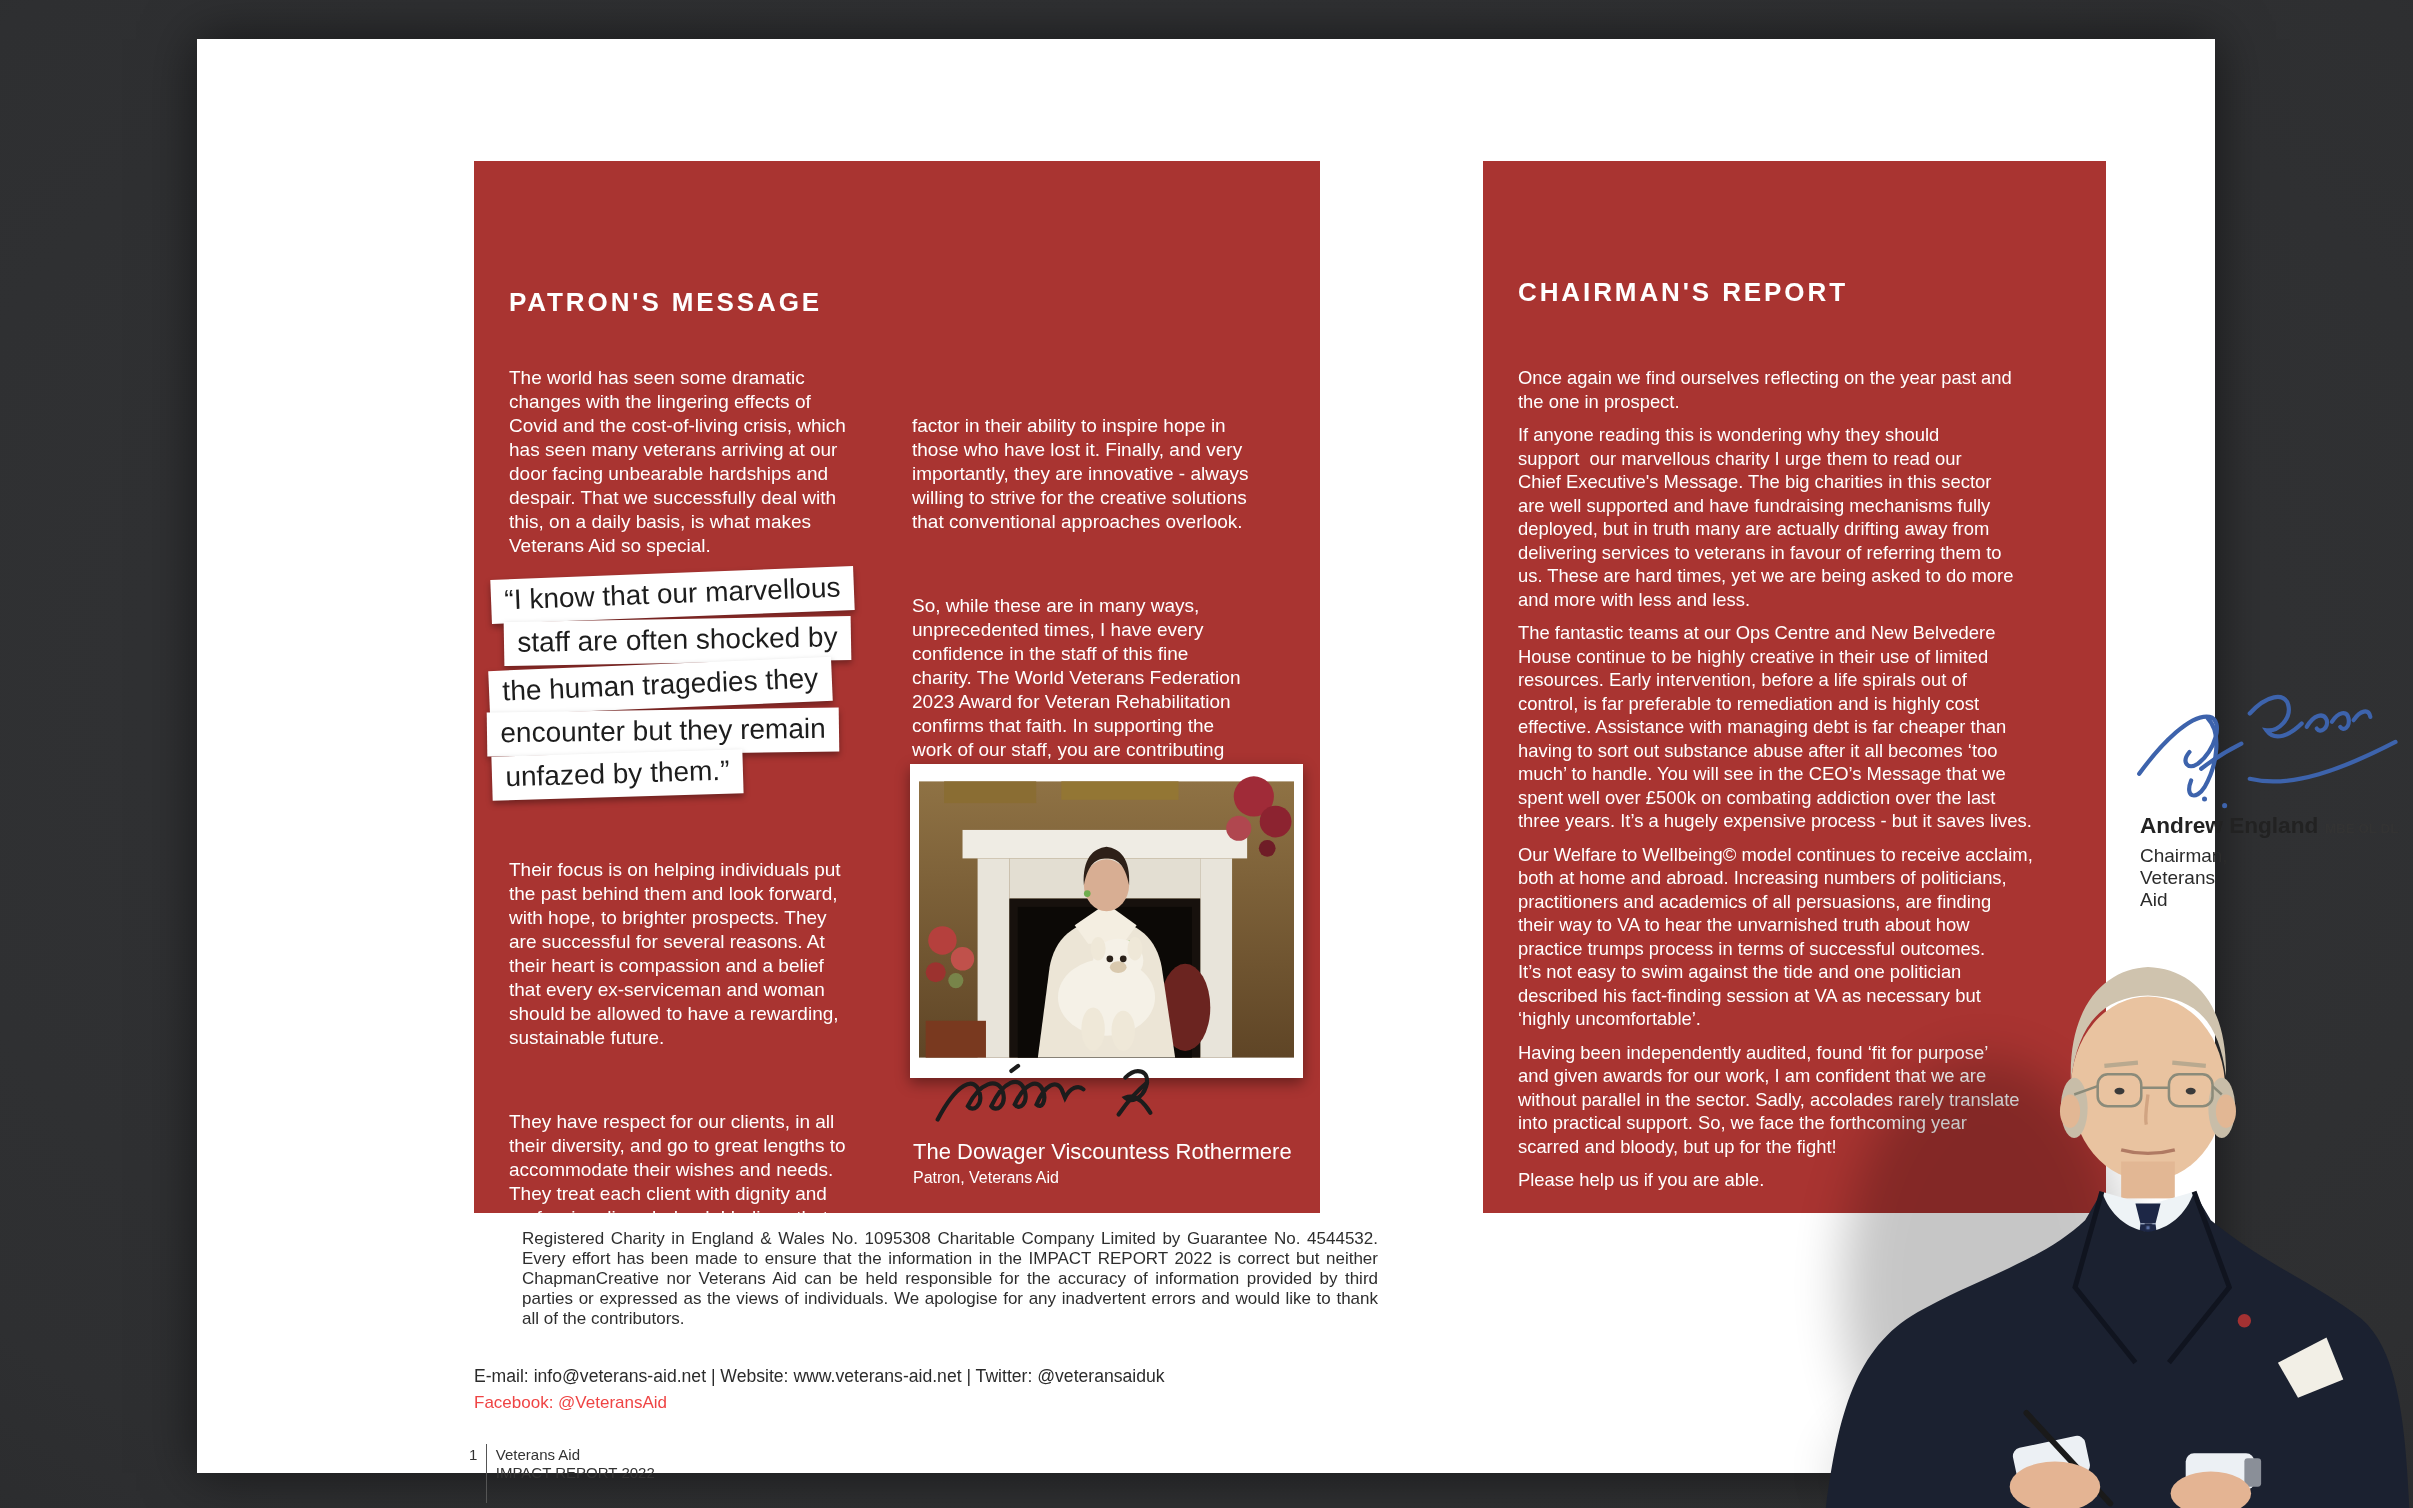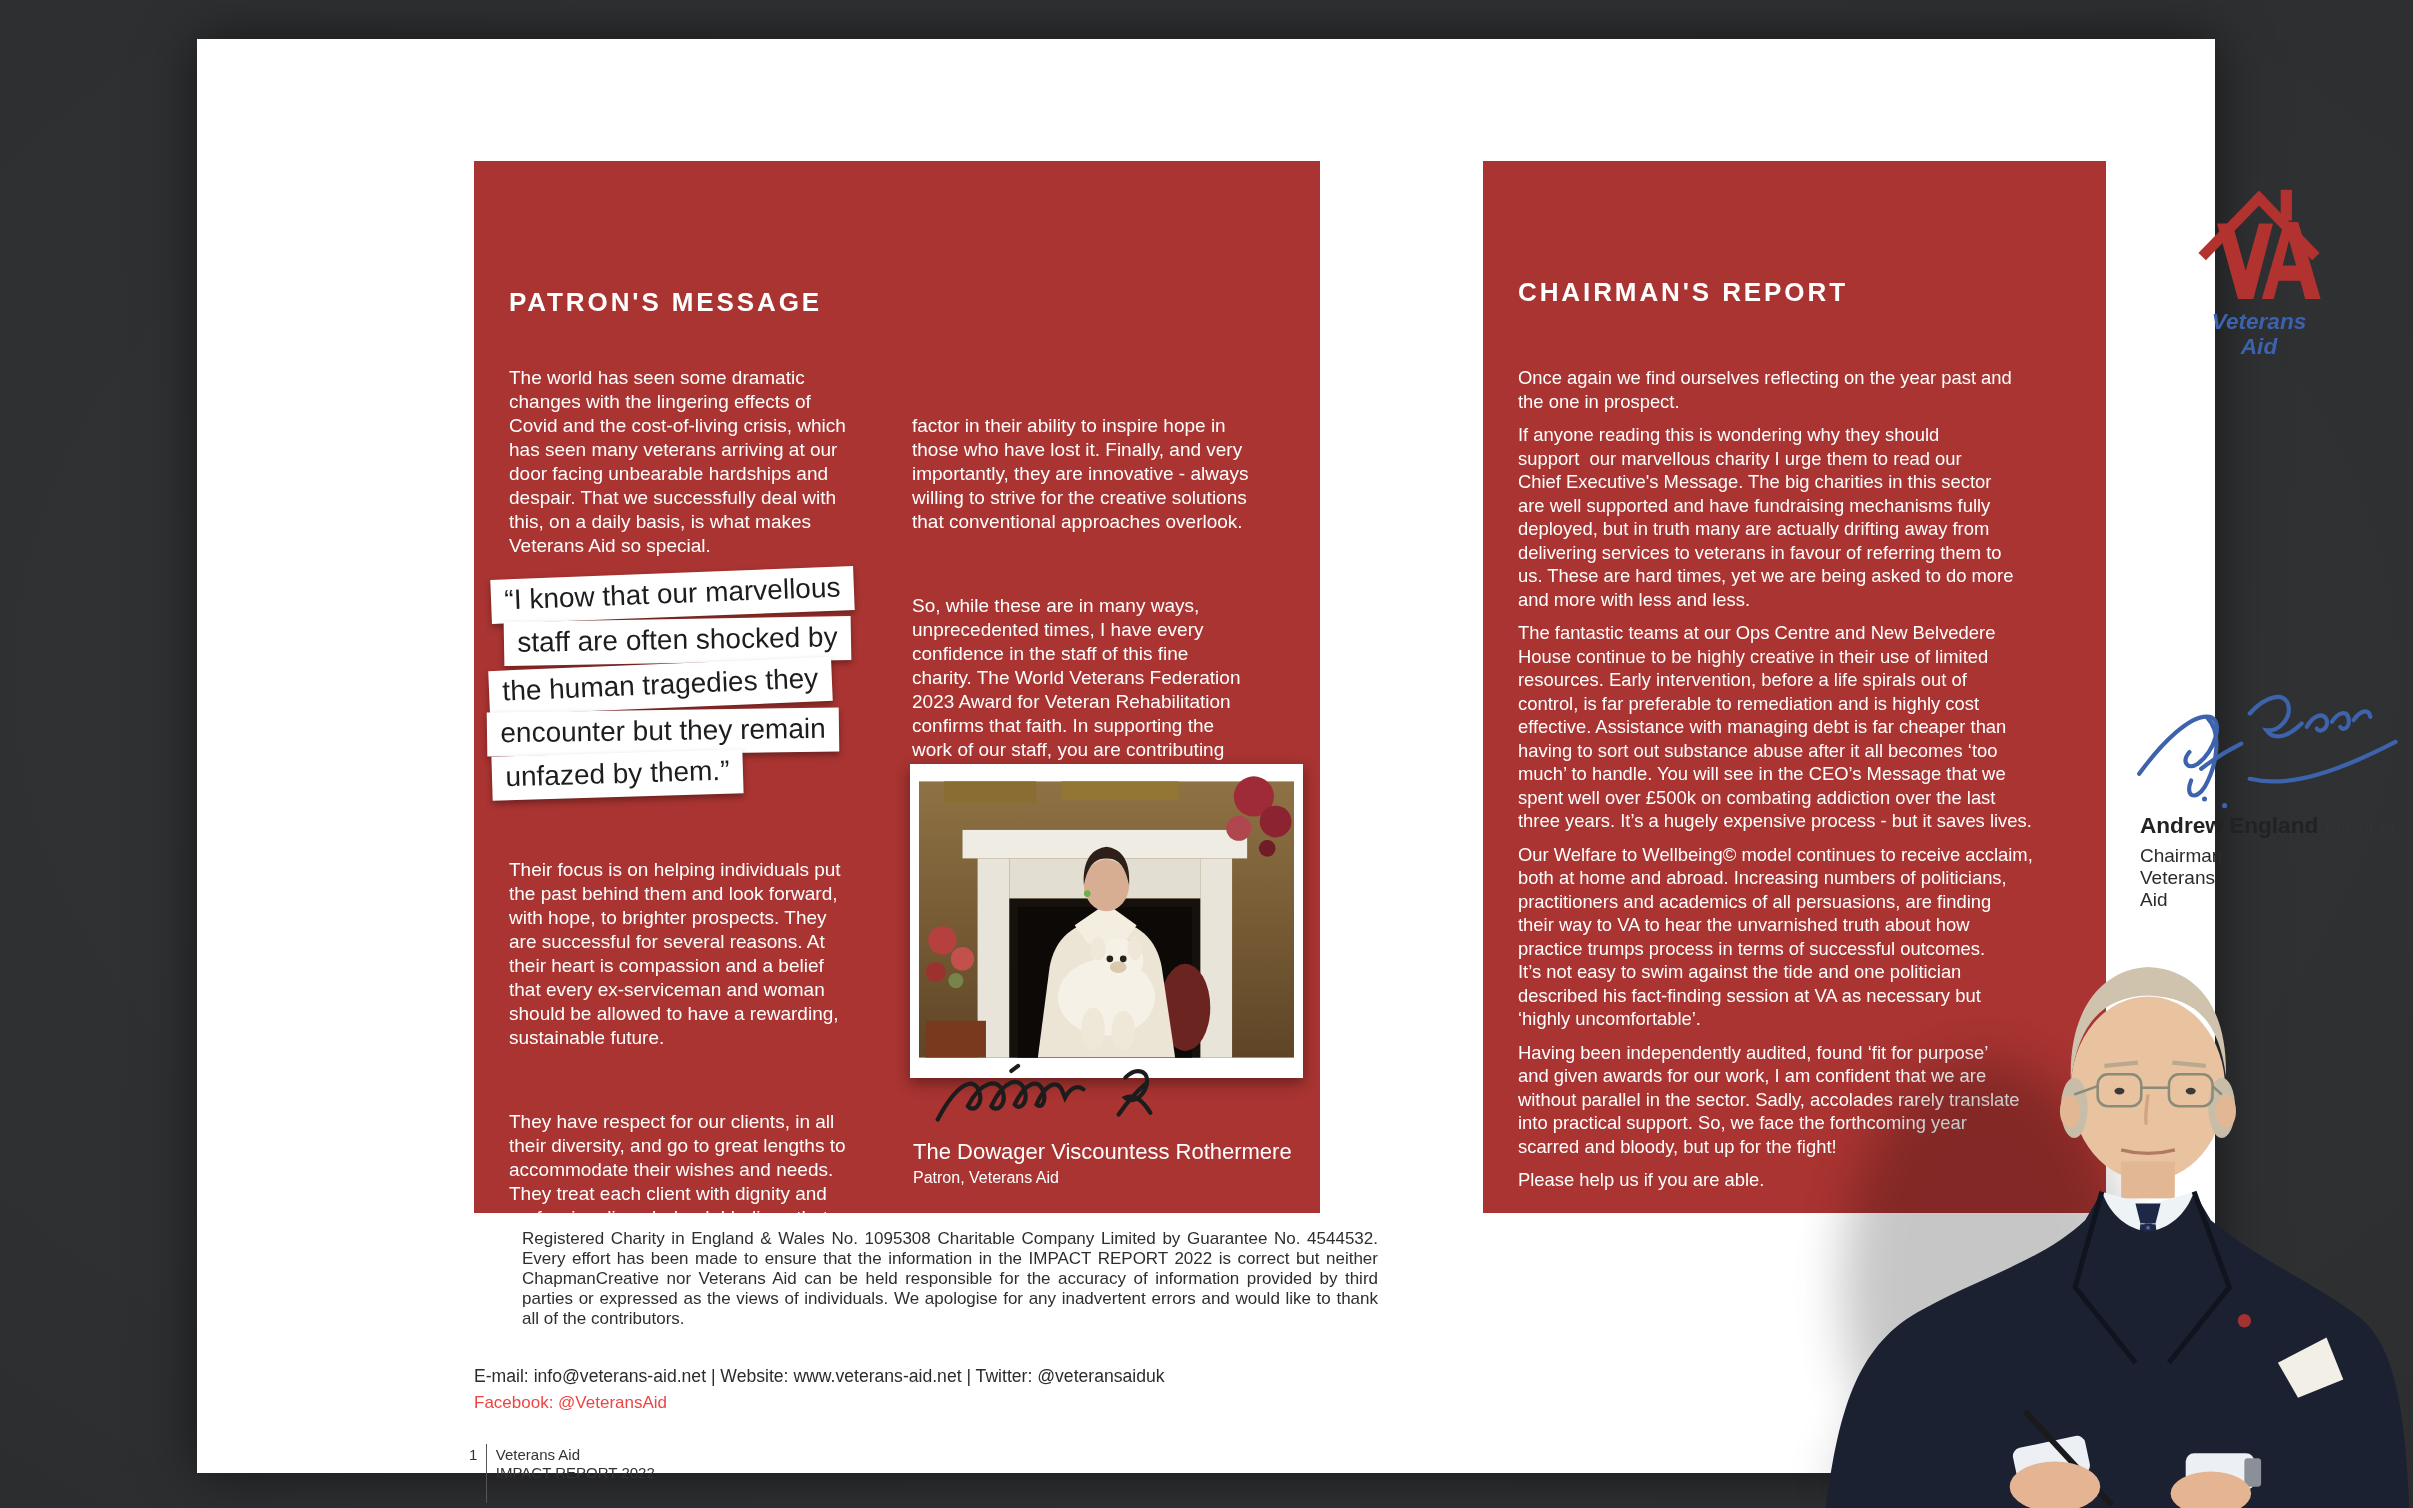--- a/index.html
+++ b/index.html
@@ -195,33 +195,20 @@
 ‘highly uncomfortable’.</p>
         <p class="para">Having been independently audited, found ‘fit for purpose’
 and given awards for our work, I am confident that we are
 without parallel in the sector. Sadly, accolades rarely translate
 into practical support. So, we face the forthcoming year
 scarred and bloody, but up for the fight!</p>
         <p class="para">Please help us if you are able.</p>
       </div>
     </div>
 
-    <div class="logo-wrap">
-      <svg width="126" height="126" viewBox="0 0 180 180">
-        <g stroke="#b23230" stroke-width="15" fill="none" stroke-linecap="square">
-          <path d="M14,104 L90,26"></path>
-          <path d="M90,26 L166,104"></path>
-        </g>
-        <rect x="121" y="14" width="16" height="44" fill="#b23230"></rect>
-        <polygon points="30,62 52,62 71,130 90,62 110,62 82,170 60,170" fill="#b23230"></polygon>
-        <path fill="#b23230" fill-rule="evenodd" d="M94,170 L126,60 L146,60 L178,170 L156,170 L149,144 L118,144 L111,170 Z M124,122 L143,122 L133,86 Z"></path>
-      </svg>
-      <div class="logo-text">Veterans</div>
-      <div class="logo-text">Aid</div>
-    </div>
 
     <svg class="aw-sig" width="285" height="134" viewBox="0 0 340 160">
       <g stroke="#3d63ac" stroke-width="5" fill="none" stroke-linecap="round">
         <path d="M18,112 C45,75 80,40 102,44 C120,48 108,86 88,100 C76,108 68,98 78,86"></path>
         <path d="M100,46 C116,62 112,100 96,128 C86,144 72,140 80,120"></path>
         <path d="M92,106 C110,92 128,82 140,76"></path>
         <path d="M150,40 C170,18 192,14 196,30 C200,46 184,62 170,60 C180,74 198,66 212,52"></path>
         <path d="M218,56 C226,42 238,38 242,48 C244,58 234,64 230,58"></path>
         <path d="M248,50 C256,38 266,36 268,46 C270,56 262,62 258,56"></path>
         <path d="M274,48 C282,36 292,34 294,44"></path>

